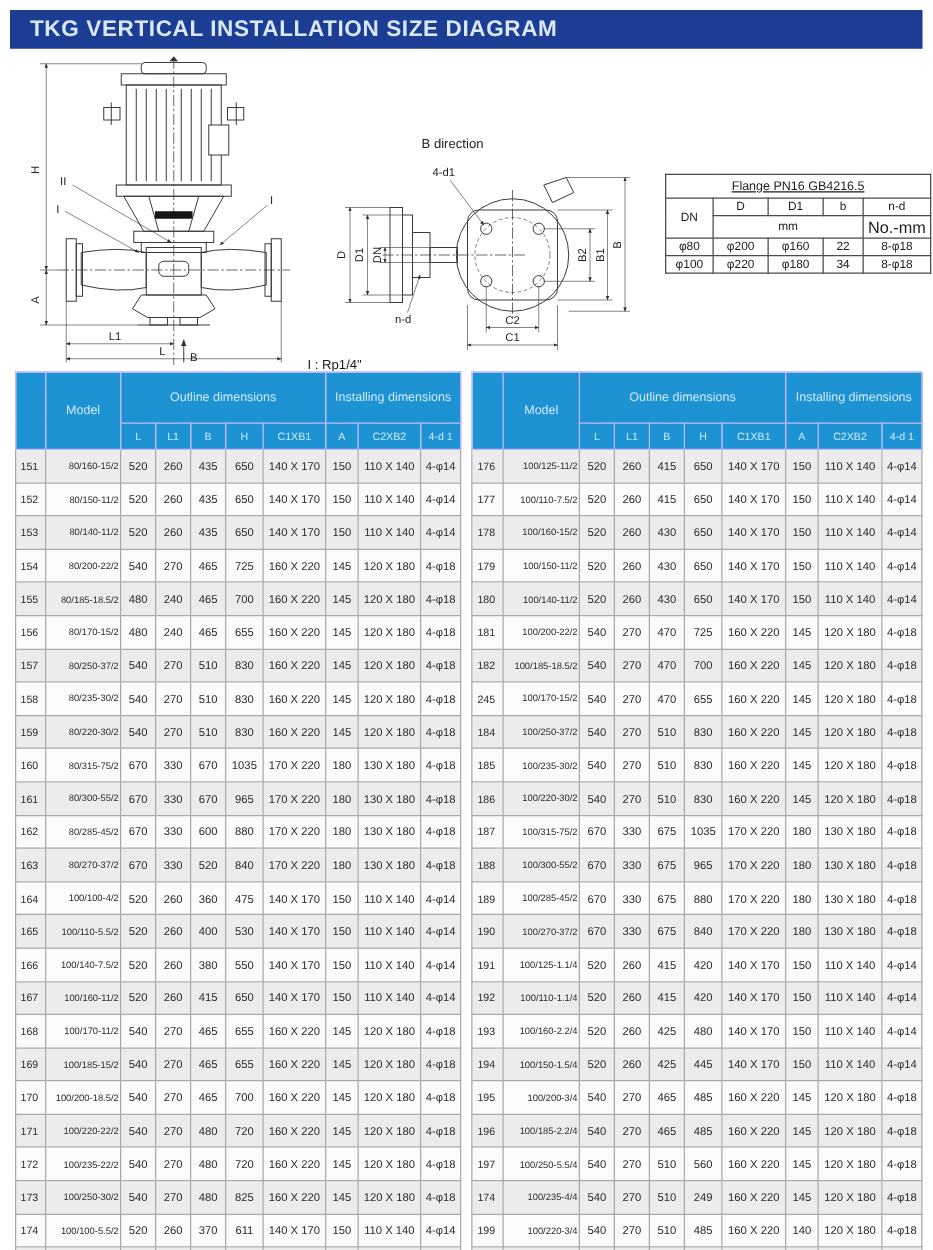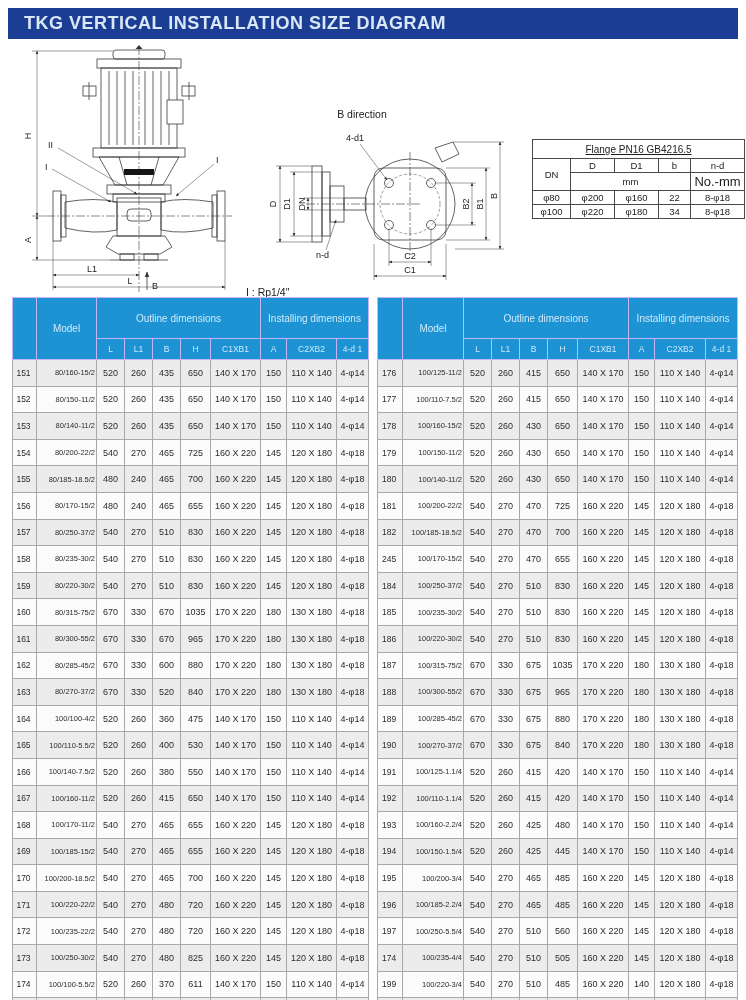--- a/index.html
+++ b/index.html
@@ -863,21 +863,21 @@
             <td class="c7">145</td>
             <td class="c8">120 X 180</td>
             <td class="c9">4-φ18</td>
           </tr>
           <tr class="alt">
             <td class="c0">174</td>
             <td class="c1">100/235-4/4</td>
             <td class="c2">540</td>
             <td class="c3">270</td>
             <td class="c4">510</td>
-            <td class="c5">505</td>
+            <td class="c5">249</td>
             <td class="c6">160 X 220</td>
             <td class="c7">145</td>
             <td class="c8">120 X 180</td>
             <td class="c9">4-φ18</td>
           </tr>
           <tr>
             <td class="c0">199</td>
             <td class="c1">100/220-3/4</td>
             <td class="c2">540</td>
             <td class="c3">270</td>

